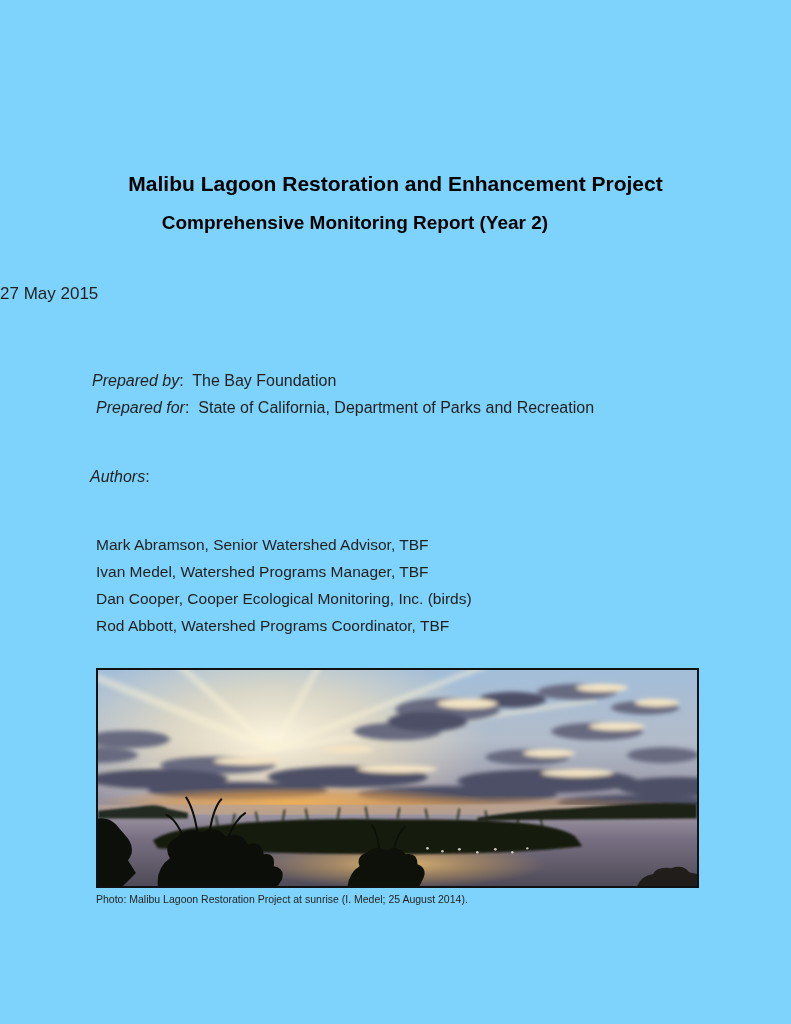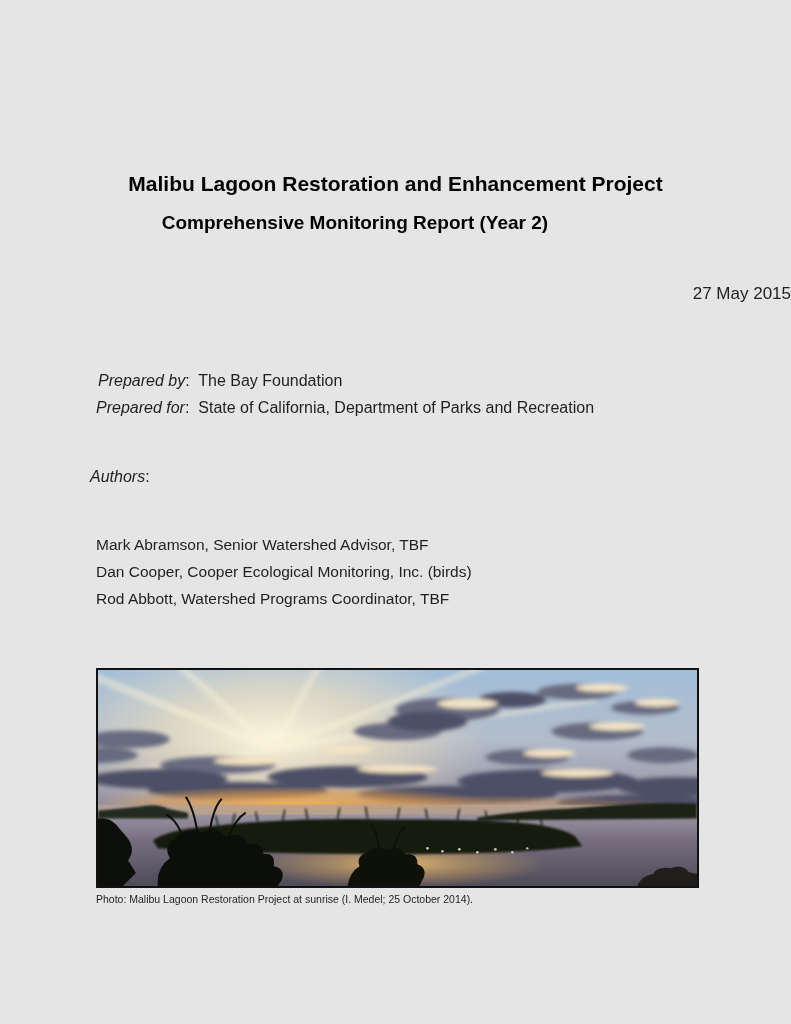--- a/index.html
+++ b/index.html
@@ -4,35 +4,35 @@
 <style>
   * { margin: 0; padding: 0; box-sizing: border-box; }
   html, body { background: #ffffff; }
   body {
     width: 791px; height: 1024px;
     position: relative;
     overflow: hidden;
     font-family: "Liberation Sans", sans-serif;
     color: #1f1f1f;
   }
-  .page { position: absolute; inset: 0; background: #e5e5e5; text-decoration: underline; }
+  .page { position: absolute; inset: 0; background: #7dd3fc; text-decoration: underline; }
 
   .title-line1 {
     position: absolute; top: 172px; left: 0; width: 791px;
     text-align: center; font-size: 21px; font-weight: bold; color: #000;
   }
   .title-line2 {
     position: absolute; top: 212px; left: 0; width: 710px;
     text-align: center; font-size: 19px; font-weight: bold; color: #000;
   }
   .date-line {
     position: absolute; top: 284px; left: 0; width: 791px;
-    text-align: right; font-size: 17px; color: #1f1f1f;
-  }
-  .prepared-by   { position: absolute; top: 372px; left: 98px; font-size: 16px; white-space: pre-wrap; }
+    text-align: left; font-size: 17px; color: #1f1f1f;
+  }
+  .prepared-by   { position: absolute; top: 372px; left: 92px; font-size: 16px; white-space: pre-wrap; }
   .prepared-for  { position: absolute; top: 399px; left: 96px; font-size: 16px; white-space: pre-wrap; }
   .italic { font-style: italic; }
   .authors-heading { position: absolute; top: 468px; left: 90px; font-size: 16px; }
   .authors-list { position: absolute; top: 495px; left: 96px; font-size: 15.5px; line-height: 27px; margin-top: 36px; }
 
   .photo-frame {
     position: absolute; top: 668px; left: 96px;
     width: 603px; height: 220px;
     border: 2px solid #111;
     overflow: hidden;
@@ -55,20 +55,21 @@
   <div class="date-line">27 May 2015</div>
 
   <div class="prepared-by"><span class="italic">Prepared by</span><span>:  The Bay Foundation</span></div>
 
   <div class="prepared-for"><span class="italic">Prepared for</span><span>:  State of California, Department of Parks and Recreation</span></div>
 
   <div class="authors-heading"><span class="italic">Authors</span><span>:</span></div>
 
   <div class="authors-list">
     <div>Mark Abramson, Senior Watershed Advisor, TBF</div>
+    <div>Ivan Medel, Watershed Programs Manager, TBF</div>
     <div>Dan Cooper, Cooper Ecological Monitoring, Inc. (birds)</div>
     <div>Rod Abbott, Watershed Programs Coordinator, TBF</div>
   </div>
 
   <div class="photo-frame">
     <svg viewBox="0 0 600 218" preserveAspectRatio="none" xmlns="http://www.w3.org/2000/svg">
       <defs>
         <linearGradient id="sky" x1="0" y1="0" x2="0" y2="1">
           <stop offset="0" stop-color="#a3bed9"></stop>
           <stop offset="0.45" stop-color="#b2bcca"></stop>
@@ -209,15 +210,15 @@
         <path d="M250,218 Q252,204 262,198 Q258,188 270,184 Q278,176 290,182 Q300,176 308,186 Q320,184 320,196 Q330,200 326,210 L322,218 Z" fill="#0e1109"></path>
         <g stroke="#0e1109" stroke-width="1.8" fill="none">
           <path d="M282,184 Q280,164 274,156"></path>
           <path d="M296,182 Q300,164 308,158"></path>
         </g>
         <path d="M540,218 Q544,208 556,206 Q560,198 574,200 Q586,196 592,204 L600,206 L600,218 Z" fill="#17140f" opacity="0.85"></path>
       </g>
     </svg>
   </div>
 
-  <div class="photo-caption">Photo: Malibu Lagoon Restoration Project at sunrise (I. Medel; 25 October 2014).</div>
+  <div class="photo-caption">Photo: Malibu Lagoon Restoration Project at sunrise (I. Medel; 25 August 2014).</div>
 
 </div>
 
 </body></html>

